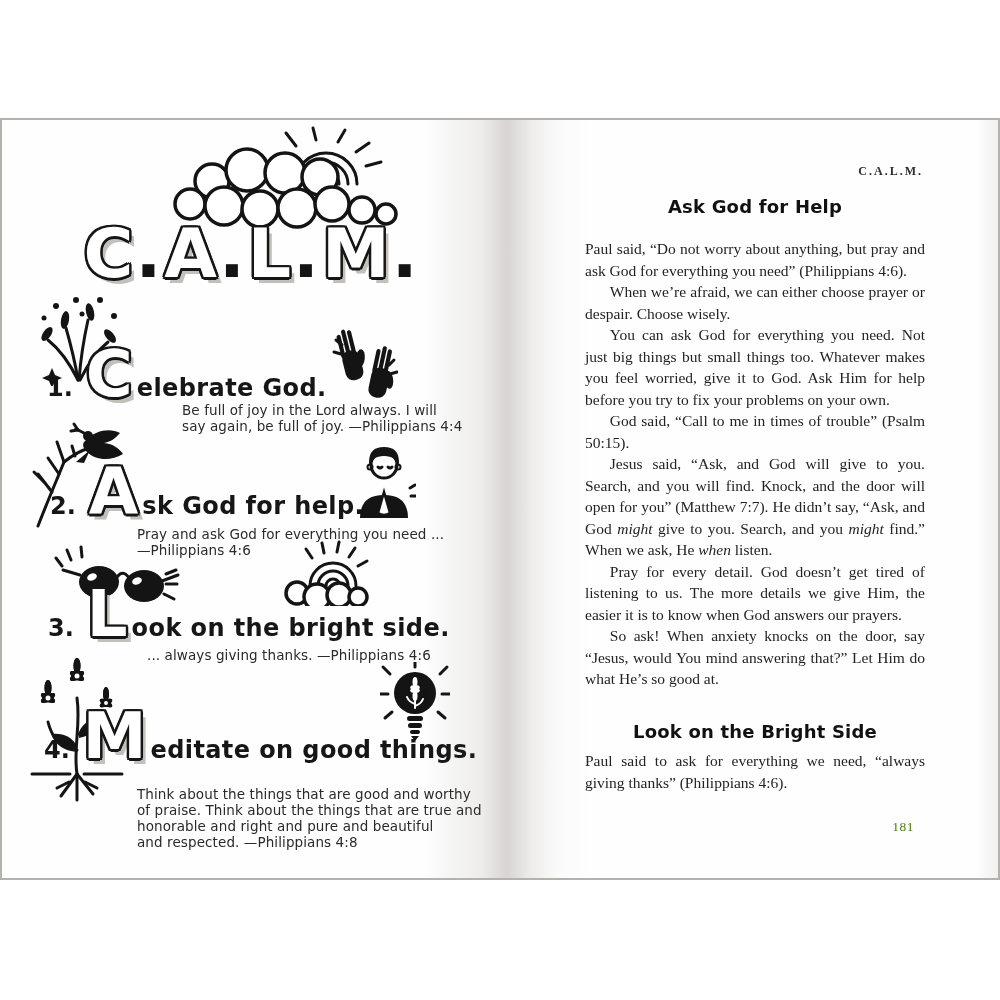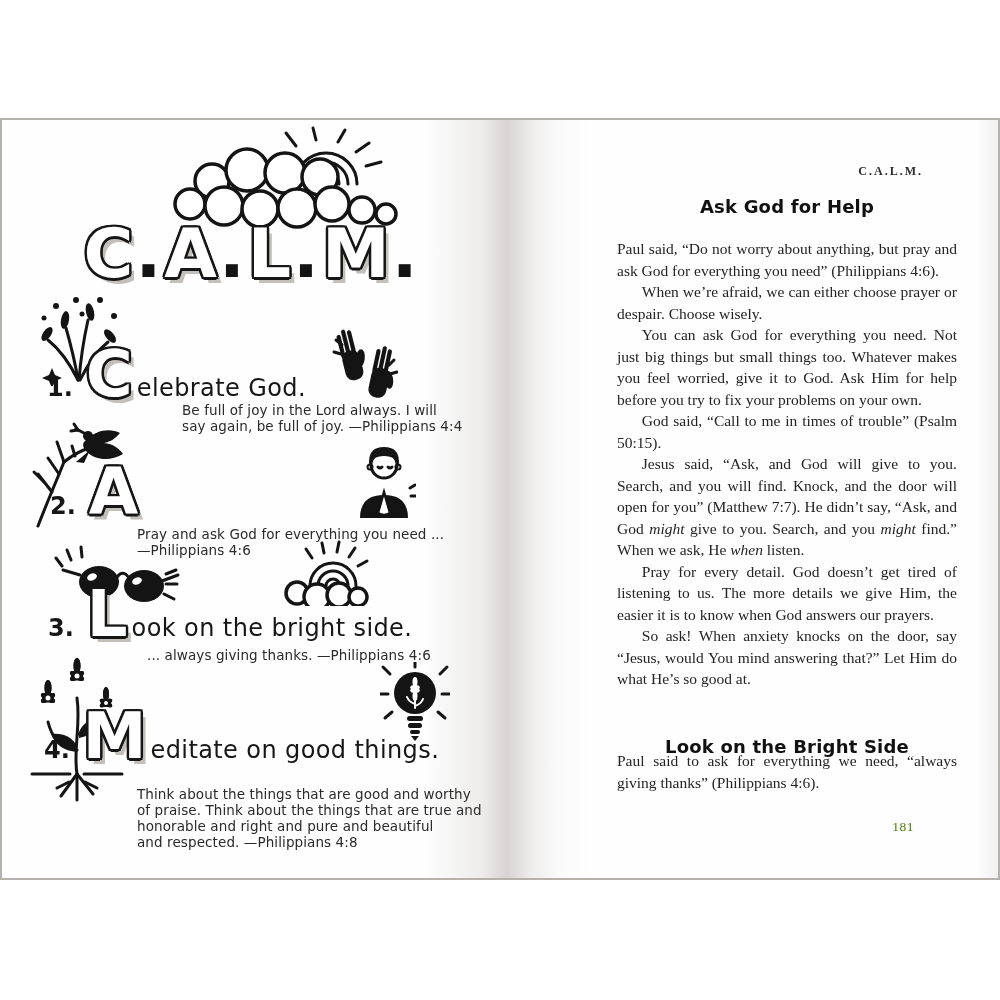--- a/index.html
+++ b/index.html
@@ -31,32 +31,32 @@
       -2px -2px 0 #161616, 2px -2px 0 #161616, -2px 2px 0 #161616, 2px 2px 0 #161616,
       -2.5px 0 0 #161616, 2.5px 0 0 #161616, 0 -2.5px 0 #161616, 0 2.5px 0 #161616,
       5px 6px 0 #c3bfba;
   }
   .xl { font-size:68px; }
   .titledot { font-size:68px; font-weight:900; color:#141414; margin:0 3px 0 1px; }
 
   .item-row { position:absolute; display:flex; align-items:baseline; white-space:nowrap; }
   .num { font-size:24px; font-weight:800; margin-right:13px; color:#161616; }
   .item-row .bigletter { font-size:64px; line-height:1; }
-  .resttext { font-size:24px; font-weight:400; letter-spacing:0.4px; color:#161616; margin-left:3px; }
+  .resttext { font-size:24px; font-weight:700; letter-spacing:0.4px; color:#161616; margin-left:3px; }
 
   .verse { position:absolute; font-size:13.5px; line-height:16px; color:#2a2a2a; letter-spacing:0.1px; }
 
   
   .running-head { position:absolute; top:44px; right:77px; font-family:"Liberation Serif", serif;
                   font-size:12px; font-weight:600; letter-spacing:2px; color:#2e2e2e; }
-  .column { position:absolute; left:83px; top:0; width:340px; height:855px;margin-left:32px; }
+  .column { position:absolute; left:83px; top:0; width:340px; height:855px; }
   .bhead { position:absolute; left:0; width:340px; text-align:center;
            font-family:"DejaVu Sans", sans-serif; font-weight:800; font-size:18px;
            letter-spacing:0.2px; color:#111111; }
-  .h1 { top:76px; } .h2 { top:616px;text-align:center; }
+  .h1 { top:76px; } .h2 { top:601px;text-align:center; }
   .paras { position:absolute; left:0; width:340px; font-family:"Liberation Serif", serif;
            font-size:15.5px; line-height:21.5px; color:#232323; text-align:justify; }
   .paras-0 { top:118px; } .paras-1 { top:630px; }
   .paras p { text-indent:1.6em; }
   .paras p.noindent { text-indent:0; }
   .pagenum { position:absolute; top:699px; right:86px; font-family:"Liberation Serif", serif;
              font-size:13.5px; color:#4d7c0f; letter-spacing:0.5px; }
 
   svg .ln { stroke:#141414; stroke-width:3; stroke-linecap:round; fill:none; }
   svg .ol { stroke:#141414; stroke-width:3.5; fill:#ffffff; }
@@ -173,20 +173,21 @@
         <g class="ln" stroke-width="2.5">
           <path d="M54,21 l-8,-4"></path>
             <path d="M48,18 l-4,-6"></path>
             <path d="M48,18 l-7,1"></path>
         </g>
       </svg>
 
       <div class="item-row" style="left:48px; top:340px">
         <span class="num">2.</span>
         <span class="bigletter">A</span>
+        <span class="resttext">sk God for help.</span>
       </div>
 
       <svg class="ic" style="left:350px; top:320px; width:64px; height:80px" viewBox="0 0 64 80">
         <circle cx="32" cy="25" r="13" fill="#ffffff" stroke="#141414" stroke-width="3"></circle>
         <path class="fl" d="M17,22 q0,-15 15,-15 q15,0 15,15 q0,3 -2,5 q0,-11 -13,-11 q-13,0 -13,11 q-2,-2 -2,-5 z"></path>
         <g class="ln" stroke-width="2">
           <path d="M26,27 q2,2 4,0"></path>
             <path d="M36,27 q2,2 4,0"></path>
         </g>
         <circle cx="18" cy="27" r="2.5" fill="none" stroke="#141414" stroke-width="2"></circle>

